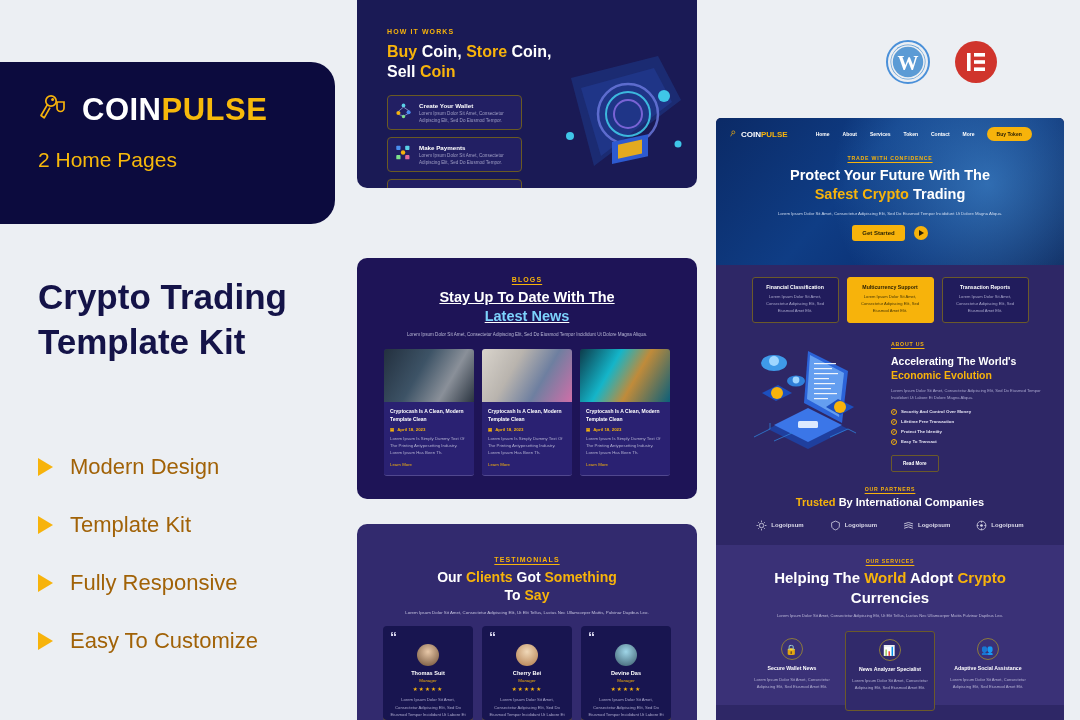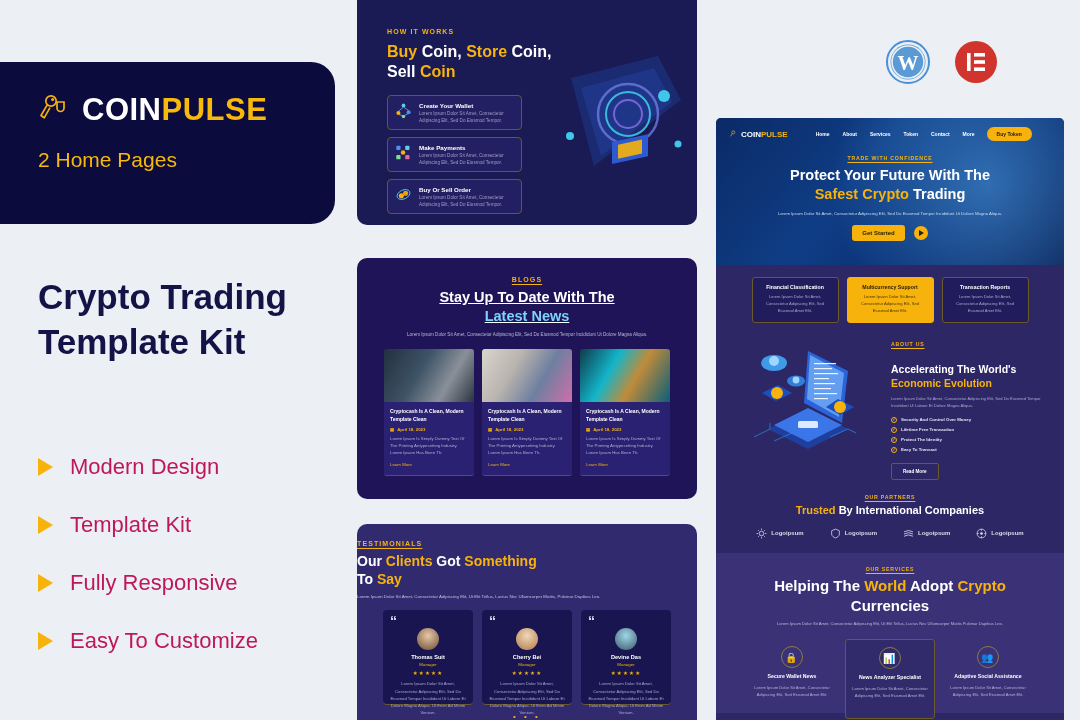--- a/index.html
+++ b/index.html
@@ -51,33 +51,33 @@
     display: flex; align-items: center; gap: 17px;
     height: 58px;
   }
   .tri {
     width: 0; height: 0; flex: none;
     border-left: 15px solid #f7b30b;
     border-top: 9px solid transparent;
     border-bottom: 9px solid transparent;
   }
   .bullets span {
-    color: #be185d; font-size: 22px;
+    color: #a16207; font-size: 22px;
   }
 
   
   .center-col { position: absolute; left: 357px; top: 0; width: 340px; height: 720px; }
   .mock {
     position: absolute; left: 0;
     width: 340px;
     background: #1b1a5e;
     border-radius: 10px;
     overflow: hidden;
   }
-  #mock-how { top: 0; height: 225px; background: #1a1a55; border-radius: 0 0 10px 10px; }
+  #mock-how { top: 0; height: 188px; background: #1a1a55; border-radius: 0 0 10px 10px; }
   #mock-blog { top: 258px; height: 241px; background: #1e1457; }
   #mock-test { top: 524px; height: 196px; background: #322a6e; border-radius: 10px 10px 0 0; }
 
   
   .eyebrow {
     color: #f7b30b; font-size: 7px; font-weight: bold;
     letter-spacing: 1.1px; text-transform: uppercase;
   }
   .how-head {
     font-size: 16px; font-weight: bold; line-height: 1.25;
@@ -124,21 +124,21 @@
   .bi1 { background: linear-gradient(120deg,#23303f 0%,#3d5366 40%,#8a9099 70%,#2a3440 100%); }
   .bi2 { background: linear-gradient(120deg,#d9d4cc 0%,#b9b4ae 35%,#6e7fa0 65%,#cf6fa8 100%); }
   .bi3 { background: linear-gradient(120deg,#0d3b4a 0%,#14b5c9 35%,#c08b3a 60%,#0b5f7a 100%); }
   .blog-body { padding: 6px 6px 8px; }
   .blog-ct { color: #fff; font-size: 5px; font-weight: bold; line-height: 1.5; }
   .blog-date { color: #f7b30b; font-size: 4.4px; font-weight: bold; margin-top: 4px; display: flex; gap: 3px; align-items: center; }
   .blog-txt { color: #b0afd0; font-size: 4.3px; line-height: 1.6; margin-top: 4px; }
   .blog-link { color: #f7b30b; font-size: 4.3px; margin-top: 5px; }
 
   
-  .test-head { text-align: left; padding-top: 16px; }
+  .test-head { text-align: center; padding-top: 32px; }
   .test-title { font-size: 14px; font-weight: bold; line-height: 1.3; margin-top: 5px; }
   .test-title .y { color: #f7b30b; }
   .test-title .w { color: #fff; }
   .test-sub { color: #c2c0dd; font-size: 4.4px; line-height: 1.6; margin-top: 5px; }
   .test-cards { display: flex; gap: 9px; justify-content: center; margin-top: 10px; padding: 0 22px; }
   .test-card {
     width: 90px; background: #181550; border-radius: 4px;
     border-bottom: 1px solid #6b5a2a;
     padding: 7px 7px 9px; text-align: center;
     position: relative; height: 95px;
@@ -204,21 +204,21 @@
   }
   .feat.hi { background: #f7b30b; border-color: #f7b30b; }
   .feat-t { color: #fff; font-size: 5.2px; font-weight: bold; }
   .feat.hi .feat-t { color: #2a2005; }
   .feat-d { color: #a7a5ca; font-size: 4.1px; line-height: 1.65; margin-top: 4px; }
   .feat.hi .feat-d { color: #4a3a06; }
 
   .about { display: flex; padding: 14px 14px 0; gap: 6px; }
   .about-art { width: 155px; height: 120px; flex: none; }
   .about-txt { padding-top: 4px; }
-  .about-h { font-size: 10.5px; font-weight: bold; color: #fff; line-height: 1.32; margin-top: 16px; }
+  .about-h { font-size: 10.5px; font-weight: bold; color: #fff; line-height: 1.32; margin-top: 8px; }
   .about-h .y { color: #f7b30b; text-align: right; }
   .about-p { color: #a9a7ce; font-size: 4.1px; line-height: 1.7; margin-top: 5px; }
   .chk { margin-top: 7px; list-style: none; }
   .chk li { display: flex; gap: 4px; align-items: center; margin-bottom: 4px; color: #e4e3f2; font-size: 4.4px; font-weight: bold; }
   .chk .c { width: 6px; height: 6px; border-radius: 50%; border: 1px solid #f7b30b; color: #f7b30b; font-size: 4px; display: flex; align-items: center; justify-content: center; flex: none; }
   .btn-ghost {
     margin-top: 6px; background: transparent; color: #fff;
     border: 1px solid #6b5a2a; border-radius: 2px;
     font-size: 4.6px; font-weight: bold; padding: 5px 11px; cursor: pointer;
   }

